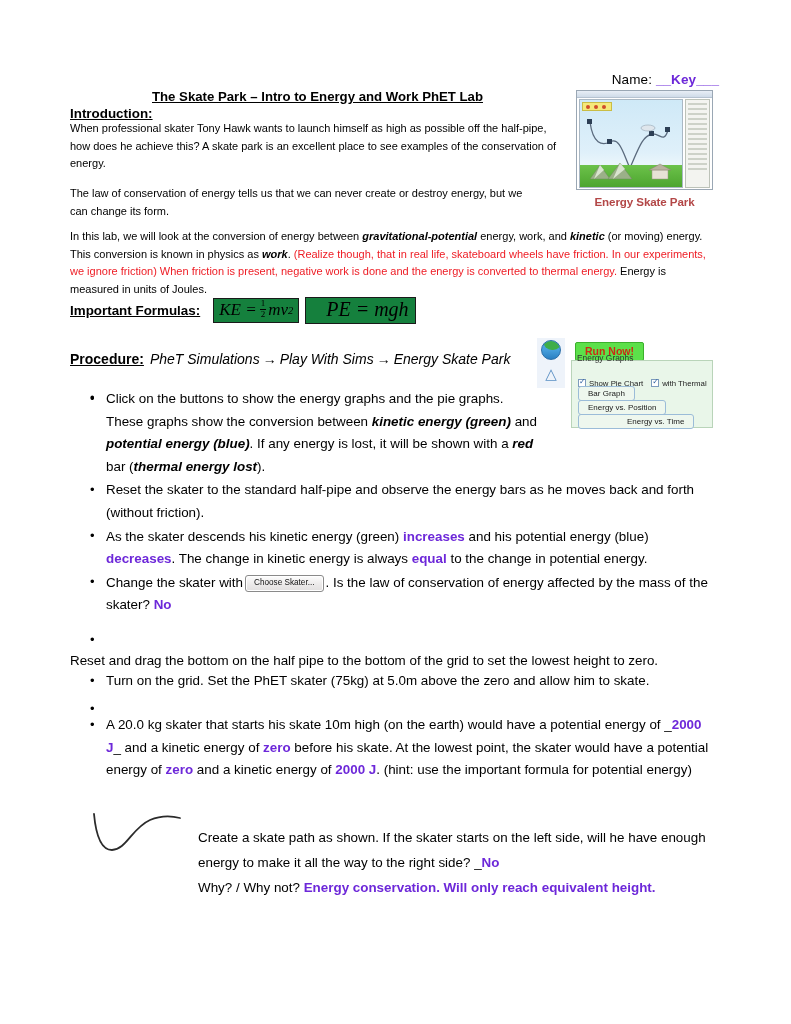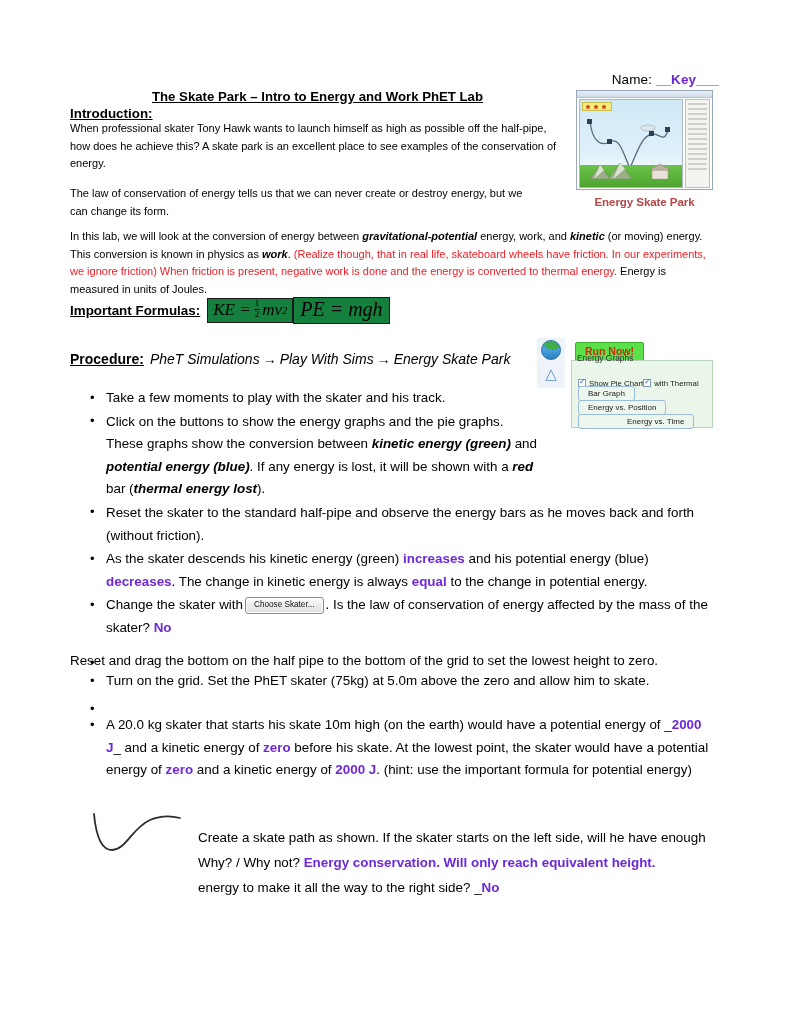--- a/index.html
+++ b/index.html
@@ -56,40 +56,40 @@
   #law-para   { top: 185px; left: 70px; width: 470px; }
   #lab-para   { top: 228px; left: 70px; width: 645px; }
 
   
   #formulas-row {
     position: absolute;
     top: 297px;
     left: 70px;
     display: flex;
     align-items: center;
-    gap: 0;
+    gap: 6px;
   }
   #formulas-row .lbl {
     font-size: 13.4px;
     font-weight: bold;
     text-decoration: underline;
     margin-right: 7px;
   }
   .eqbox {
     border: 1.4px solid #1a1a1a;
     padding: 1px 5px 2px 5px;
     background: #15803d;
     font-family: "Liberation Serif", serif;
     font-style: italic;
     white-space: nowrap;
     display: inline-flex;
     align-items: center;
   }
   #eq-ke { font-size: 17px; }
-  #eq-pe { font-size: 20px; padding: 0px 6px 2px 6px; }
+  #eq-pe { font-size: 20px; padding: 0px 6px 2px 20px; }
   .frac {
     display: inline-flex;
     flex-direction: column;
     vertical-align: middle;
     font-size: 9px;
     line-height: 1.05;
     text-align: center;
     font-style: normal;
     margin: 0 2px 0 3px;
     position: relative;
@@ -246,21 +246,21 @@
   }
   .eg-panel {
     position:absolute; top:22px; left:34px; width:142px; height:68px;
     background:#e9f6e9;
     border:1px solid #b9d4b9;
   }
   .eg-title {
     position:absolute; top:-8px; left:3px;
     font-size:8.4px; color:#333; background:transparent; padding:0 2px;
   }
-  .eg-row { position:absolute; top:11px; left:6px; display:flex; align-items:center; }
+  .eg-row { position:absolute; top:11px; left:6px; display:flex; gap:8px; align-items:center; }
   .cbx {
     display:inline-block; width:8px; height:8px; border:1px solid #7d9bbd;
     background:#fff; position:relative; margin-right:3px; vertical-align:-1px;
   }
   .cbx::after {
     content:"✓"; position:absolute; top:-3px; left:0px; font-size:8px; color:#2a5d9e;
     line-height:10px;
   }
   .eg-lbl { font-size:7.8px; color:#222; }
   .eg-btn {
@@ -396,21 +396,20 @@
       <div class="eg-btn" id="eg-btn-0">Bar Graph</div>
       <div class="eg-btn" id="eg-btn-1">Energy vs. Position</div>
       <div class="eg-btn" id="eg-btn-2">Energy vs. Time</div>
     </div>
   </div>
 
   <div class="bullets" id="bullets-1">
 
     <div class="bul">
       <span class="dot">•</span>
-      <span>Take a few moments to play with the skater and his track.</span>
     </div>
 
     <div class="bul" style="width:470px">
       <span class="dot">•</span>
       <span><span>Click on the buttons to show the energy graphs and the pie graphs.  These graphs show the conversion between </span><span class="bi">kinetic energy (green)</span><span> and </span><span class="bi">potential energy (blue)</span><span>.  If any energy is lost, it will be shown with a </span><span class="bi">red</span><span> bar (</span><span class="bi">thermal energy lost</span><span>).</span></span>
     </div>
 
     <div class="bul">
       <span class="dot">•</span>
       <span>Reset the skater to the standard half-pipe and observe the energy bars as he moves back and forth (without friction).</span>
@@ -449,17 +448,17 @@
       <span><span>A 20.0 kg skater that starts his skate 10m high (on the earth) would have a potential energy of _</span><span class="red">2000 J</span><span>_ and a kinetic energy of </span><span class="red">zero</span><span> before his skate.  At the lowest point, the skater would have a potential energy of </span><span class="red">zero</span><span> and a kinetic energy of </span><span class="red">2000 J</span><span>. (hint: use the important formula for potential energy)</span></span>
     </div>
   </div>
 
   <svg id="skate-curve" viewBox="0 0 110 56">
     <path d="M6,8 C8,30 14,44 24,44 C38,44 44,22 62,14 C74,9 84,10 92,12" stroke="#2b2b2b" stroke-width="1.8" fill="none" stroke-linecap="round"></path>
   </svg>
 
   <div id="bottom-block">
     <div>Create a skate path as shown.  If the skater starts on the left side, will he have enough</div>
+    <div><span>energy to make it all the way to the right side? _</span><span class="red">No</span></div>
     <div><span>Why? / Why not?  </span><span class="red">Energy conservation.  Will only reach equivalent height.</span></div>
-    <div><span>energy to make it all the way to the right side? _</span><span class="red">No</span></div>
   </div>
 
 </div>
 
 </body></html>

